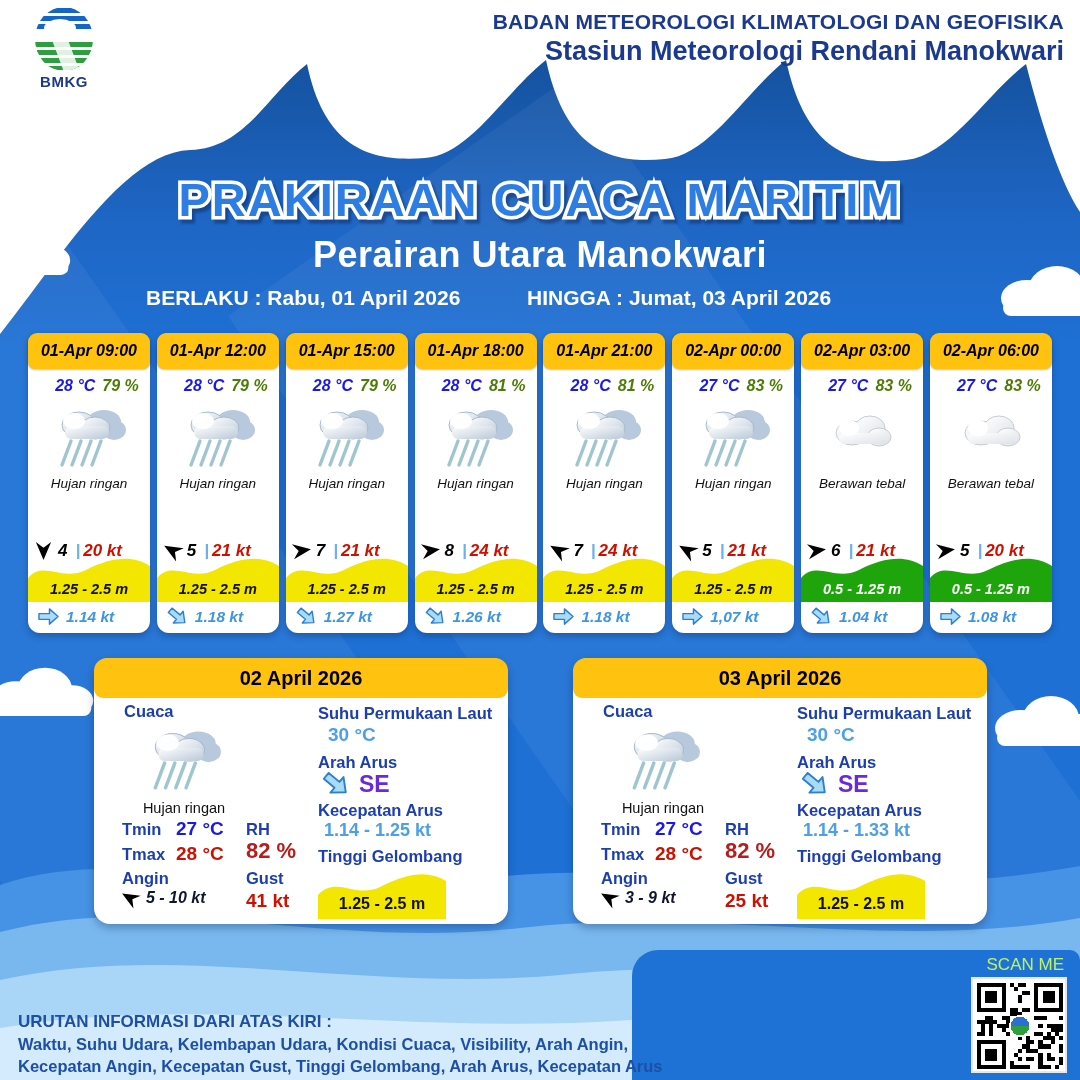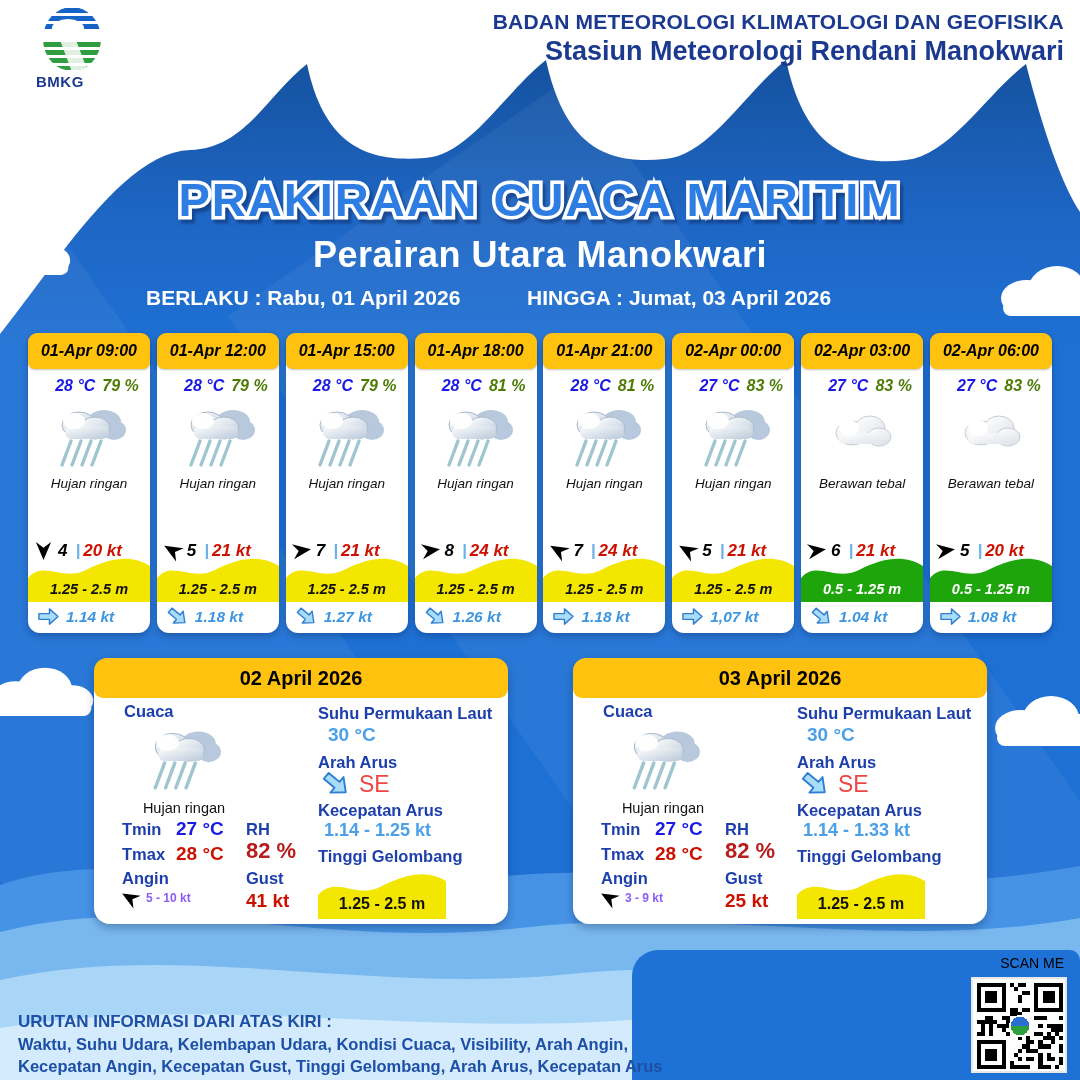--- a/index.html
+++ b/index.html
@@ -9,21 +9,21 @@
   
   .topband{position:absolute;top:0;left:0;width:1080px;height:345px;z-index:1;}
   .streak{position:absolute;width:420px;height:1500px;background:rgba(255,255,255,0.05);transform:rotate(-35deg);z-index:1;}
   .streak.s1{left:60px;top:150px;}
   .streak.s2{left:620px;top:60px;}
   .bottomwaves{position:absolute;bottom:0;left:0;width:1080px;height:300px;z-index:2;}
   .cloud{position:absolute;z-index:2;}
 
   
   .hdr{position:absolute;top:0;left:0;width:1080px;height:110px;z-index:5;}
-  .logo-wrap{position:absolute;left:36px;top:6px;width:72px;}
+  .logo-wrap{position:absolute;left:28px;top:6px;width:72px;text-align:center;}
   .logo-wrap svg{display:block;margin:0 auto;}
   .logo-text{font-size:15px;font-weight:bold;color:#1b3a8f;letter-spacing:.5px;margin-top:1px;}
   .org{position:absolute;right:16px;top:10px;text-align:right;color:#1b3a8f;}
   .org-1{font-size:21px;font-weight:bold;letter-spacing:.2px;}
   .org-2{font-size:27px;font-weight:bold;margin-top:2px;}
 
   
   .title-svg{position:absolute;top:166px;left:0;width:1080px;height:70px;overflow:visible;z-index:5;}
   .title-svg text{font-family:"Liberation Sans","DejaVu Sans",sans-serif;font-size:47px;font-weight:bold;letter-spacing:2px;
       fill:#2e7de2;stroke:#ffffff;stroke-width:7px;paint-order:stroke;}
@@ -65,40 +65,40 @@
       text-align:center;font-size:20px;font-weight:bold;color:#000;}
   .d-label{position:absolute;font-size:16.5px;font-weight:bold;color:#1d3fae;white-space:nowrap;}
   .d-icon{position:absolute;left:48px;top:58px;width:82px;height:82px;}
   .d-cond{position:absolute;left:20px;top:142px;width:140px;text-align:center;font-size:14.5px;color:#111;}
   .dl-cuaca{left:30px;top:44px;}
   .dl-tmin{left:28px;top:162px;}  .dv-tmin{position:absolute;left:82px;top:160px;font-size:19px;font-weight:bold;color:#1b1ae4;white-space:nowrap;}
   .dl-tmax{left:28px;top:187px;}  .dv-tmax{position:absolute;left:82px;top:185px;font-size:19px;font-weight:bold;color:#cc1100;white-space:nowrap;}
   .dl-angin{left:28px;top:211px;}
   .d-windrow{position:absolute;left:26px;top:230px;display:flex;align-items:center;}
   .d-windrow svg{width:20px;height:20px;}
-  .dv-angin{font-size:12px;font-weight:bold;color:#8b5cf6;margin-left:6px;white-space:nowrap;}
+  .dv-angin{font-size:16px;font-weight:bold;color:#0f172a;margin-left:6px;white-space:nowrap;font-style:italic;}
   .dl-rh{left:152px;top:162px;}   .dv-rh{position:absolute;left:152px;top:180px;font-size:22px;font-weight:bold;color:#b91c1c;white-space:nowrap;}
   .dl-gust{left:152px;top:211px;} .dv-gust{position:absolute;left:152px;top:232px;font-size:19px;font-weight:bold;color:#cc1100;white-space:nowrap;}
   .dl-sst{left:224px;top:46px;}   .dv-sst{position:absolute;left:234px;top:66px;font-size:19px;font-weight:bold;color:#4ba0e8;white-space:nowrap;}
   .dl-arah{left:224px;top:95px;}
   .d-serow{position:absolute;left:226px;top:112px;display:flex;align-items:center;}
   .d-serow svg{width:32px;height:28px;}
-  .dv-arah{font-size:23px;font-weight:normal;color:#ef4444;margin-left:7px;}
+  .dv-arah{font-size:23px;font-weight:bold;color:#6d28d9;margin-left:7px;}
   .dl-kec{left:224px;top:143px;}  .dv-kec{position:absolute;left:230px;top:162px;font-size:18px;font-weight:bold;color:#4ba0e8;white-space:nowrap;}
   .dl-gel{left:224px;top:189px;}
   .d-wavebox{position:absolute;left:224px;top:203px;width:128px;height:58px;}
   .d-wavebox svg{position:absolute;bottom:0;left:0;width:128px;height:58px;}
   .d-waveval{position:absolute;bottom:6px;left:0;width:128px;text-align:center;font-size:16px;font-weight:bold;color:#111;}
 
   
   .footer-info{position:absolute;left:18px;top:1012px;z-index:7;color:#1d4fa6;}
   .fi-head{font-size:17px;font-weight:bold;}
   .fi-line{font-size:16.5px;font-weight:bold;margin-top:3px;}
   .scan-panel{position:absolute;left:632px;top:950px;width:448px;height:130px;background:#1f72d5;border-radius:26px 10px 0 0;z-index:6;}
-  .scan-label{position:absolute;right:16px;top:5px;color:#000000;font-size:14px;}
+  .scan-label{position:absolute;right:16px;top:5px;color:#bef264;font-size:17px;}
   .qr-box{position:absolute;right:13px;top:27px;width:96px;height:96px;background:#fff;border:2px solid #e8e8e8;box-sizing:border-box;padding:4px;}
   .qr-box svg{display:block;width:86px;height:86px;}
 
   .defs-hidden{position:absolute;width:0;height:0;overflow:hidden;}
 </style>
 </head>
 <body>
 
 <svg class="defs-hidden" aria-hidden="true">
   <defs>

